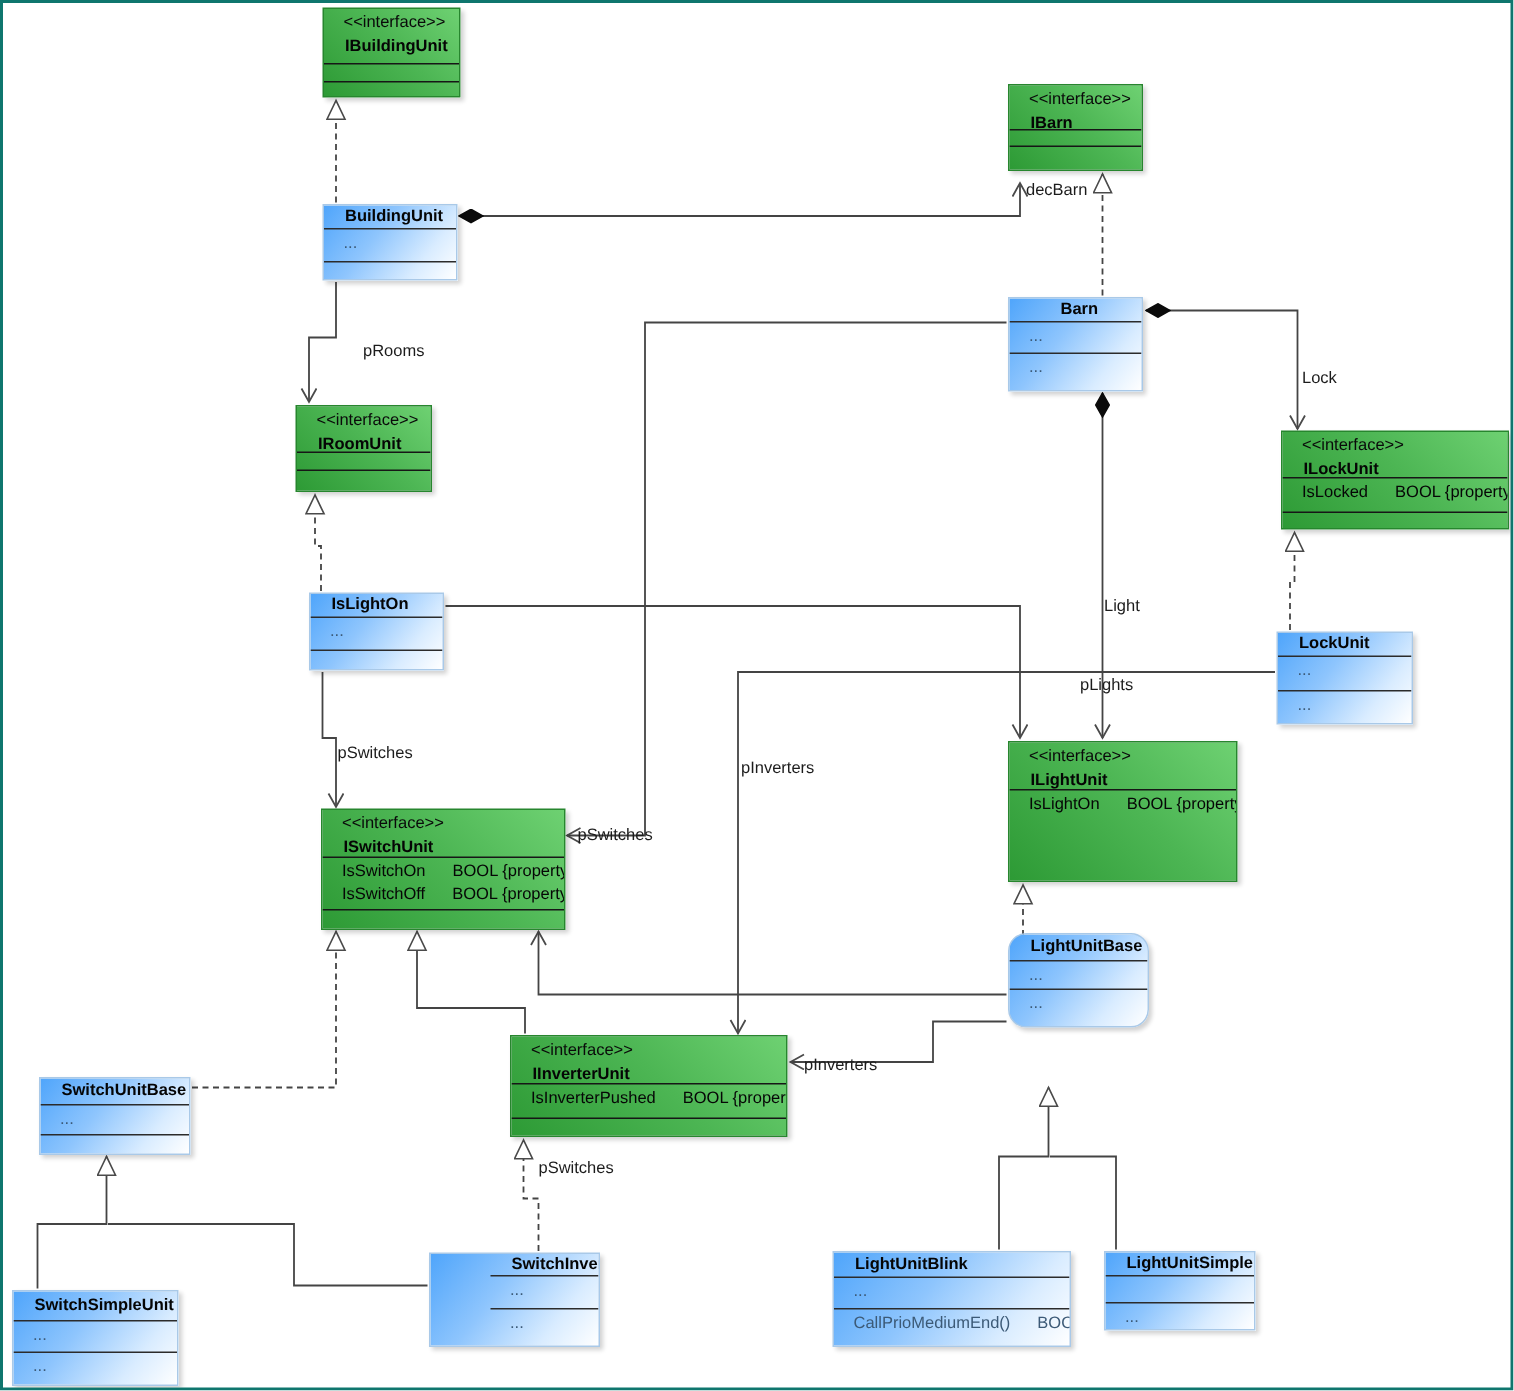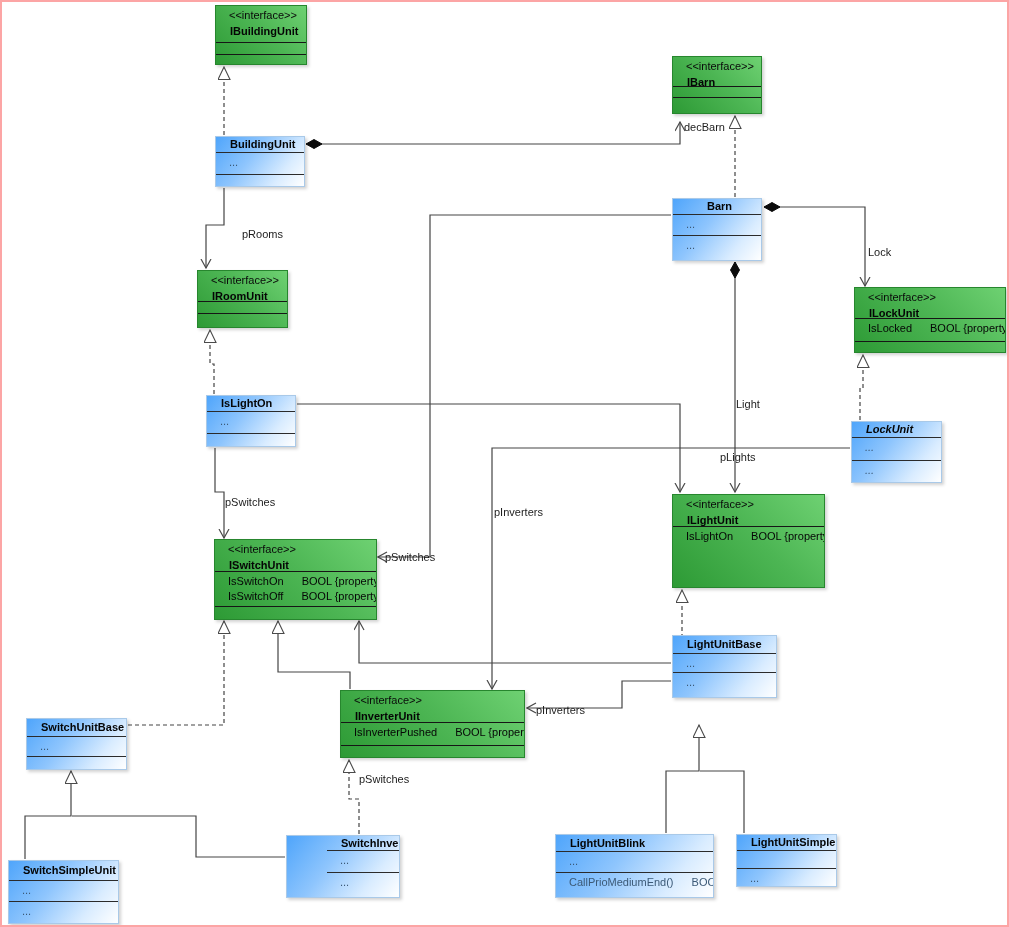--- a/index.html
+++ b/index.html
@@ -1,19 +1,19 @@
 <!DOCTYPE html>
 <html><head>
 <meta charset="utf-8">
 <style>
   html,body{margin:0;padding:0;background:#fff;}
   #canvas{
     position:relative;
     width:1005px;height:923px;
-    border:2px solid #fca5a5;
+    border:2px solid #0f766e;
     background:#ffffff;
     overflow:hidden;
     font-family:"Liberation Sans", sans-serif;
   }
   #edge-layer{position:absolute;left:0;top:0;width:100%;height:100%;}
   .edge{fill:none;stroke:#444;stroke-width:1.2;}
   .edge.dashed{stroke-dasharray:4 3;}
   .node{
     position:absolute;box-sizing:border-box;overflow:hidden;
     font-size:11px;color:#000;
@@ -138,21 +138,21 @@
     <div class="node interface" style="left: 852px; top: 285px; width: 152px; height: 66px;">
       <div class="hdr" style="height: 30px;">
         <span class="stereo">&lt;&lt;interface&gt;&gt;</span>
         <span class="title">ILockUnit</span>
       </div>
       <div class="comp" style="height: 23px;">
         <div class="row"><span class="rname">IsLocked</span><span class="rtype">BOOL {property}</span></div>
       </div>
       <div class="comp" style="height: 13px;"></div>
     </div>
-    <div class="node cls" style="left: 849px; top: 419px; width: 91px; height: 62px; font-style: italic;">
+    <div class="node cls" style="left: 849px; top: 419px; width: 91px; height: 62px;">
       <div class="hdr" style="height: 15px;">
         <span class="title" style="line-height: 15px;">LockUnit</span>
       </div>
       <div class="comp" style="height: 23px;">
         <div class="row"><span class="rname">...</span></div>
       </div>
       <div class="comp" style="height: 24px;">
         <div class="row"><span class="rname">...</span></div>
       </div>
     </div>
@@ -179,21 +179,21 @@
     <div class="node interface" style="left: 338px; top: 688px; width: 185px; height: 68px;">
       <div class="hdr" style="height: 31px;">
         <span class="stereo">&lt;&lt;interface&gt;&gt;</span>
         <span class="title">IInverterUnit</span>
       </div>
       <div class="comp" style="height: 23px;">
         <div class="row"><span class="rname">IsInverterPushed</span><span class="rtype">BOOL {property}</span></div>
       </div>
       <div class="comp" style="height: 14px;"></div>
     </div>
-    <div class="node cls" style="left: 670px; top: 633px; width: 105px; height: 63px;">
+    <div class="node cls" style="left: 670px; top: 620px; width: 94px; height: 63px; border-radius: 12px;">
       <div class="hdr" style="height: 17px;">
         <span class="title" style="line-height: 17px;">LightUnitBase</span>
       </div>
       <div class="comp" style="height: 19px;">
         <div class="row"><span class="rname">...</span></div>
       </div>
       <div class="comp" style="height: 27px;">
         <div class="row"><span class="rname">...</span></div>
       </div>
     </div>

